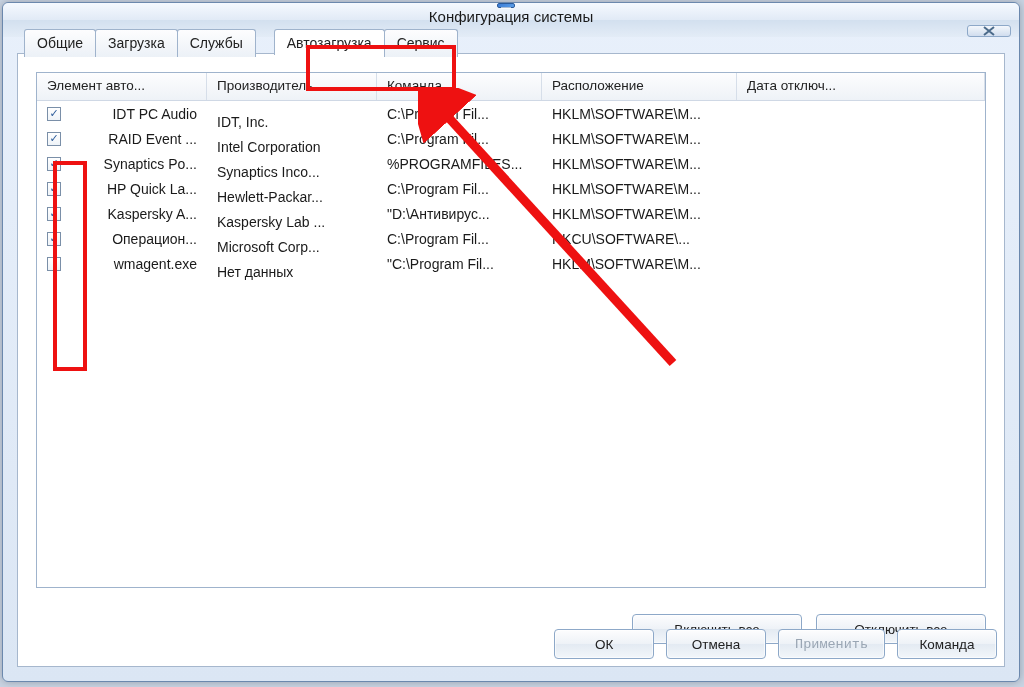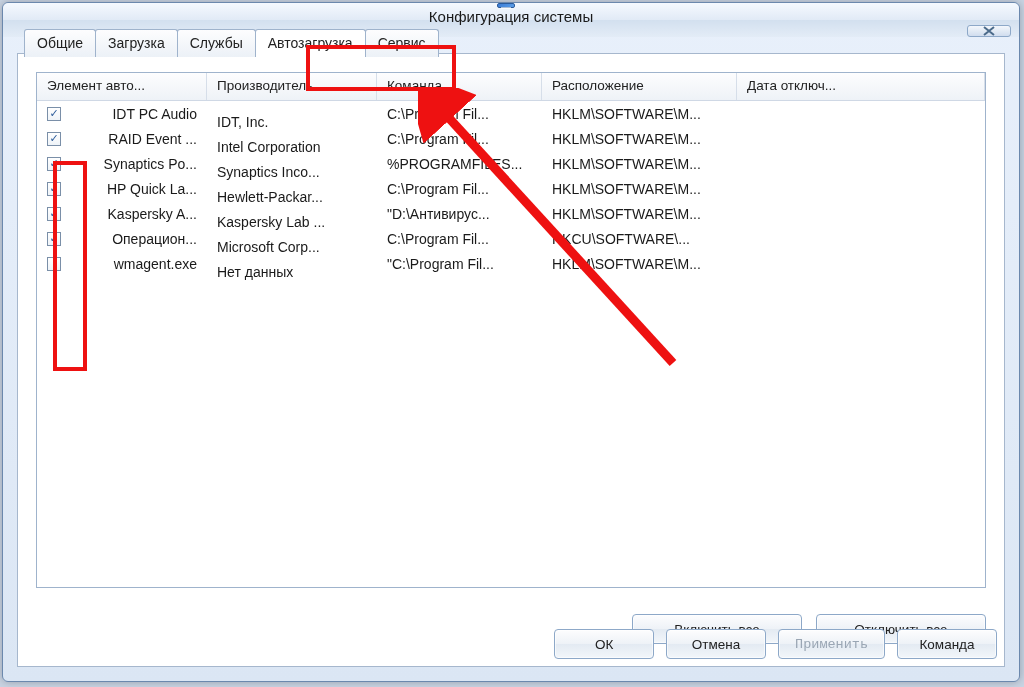--- a/index.html
+++ b/index.html
@@ -93,20 +93,21 @@
     position: relative;
     height: 28px;
     line-height: 20px;
     top: 0;
   }
   .tab.active {
     background: #fff;
     top: 0;
     height: 26px;
     z-index: 5;
+    margin-left: 19px;
   }
   .tab-highlight {
     border: 4px solid #e11;
     position: absolute;
     pointer-events: none;
     z-index: 50;
   }
   .listview {
     position: absolute;
     top: 18px;

